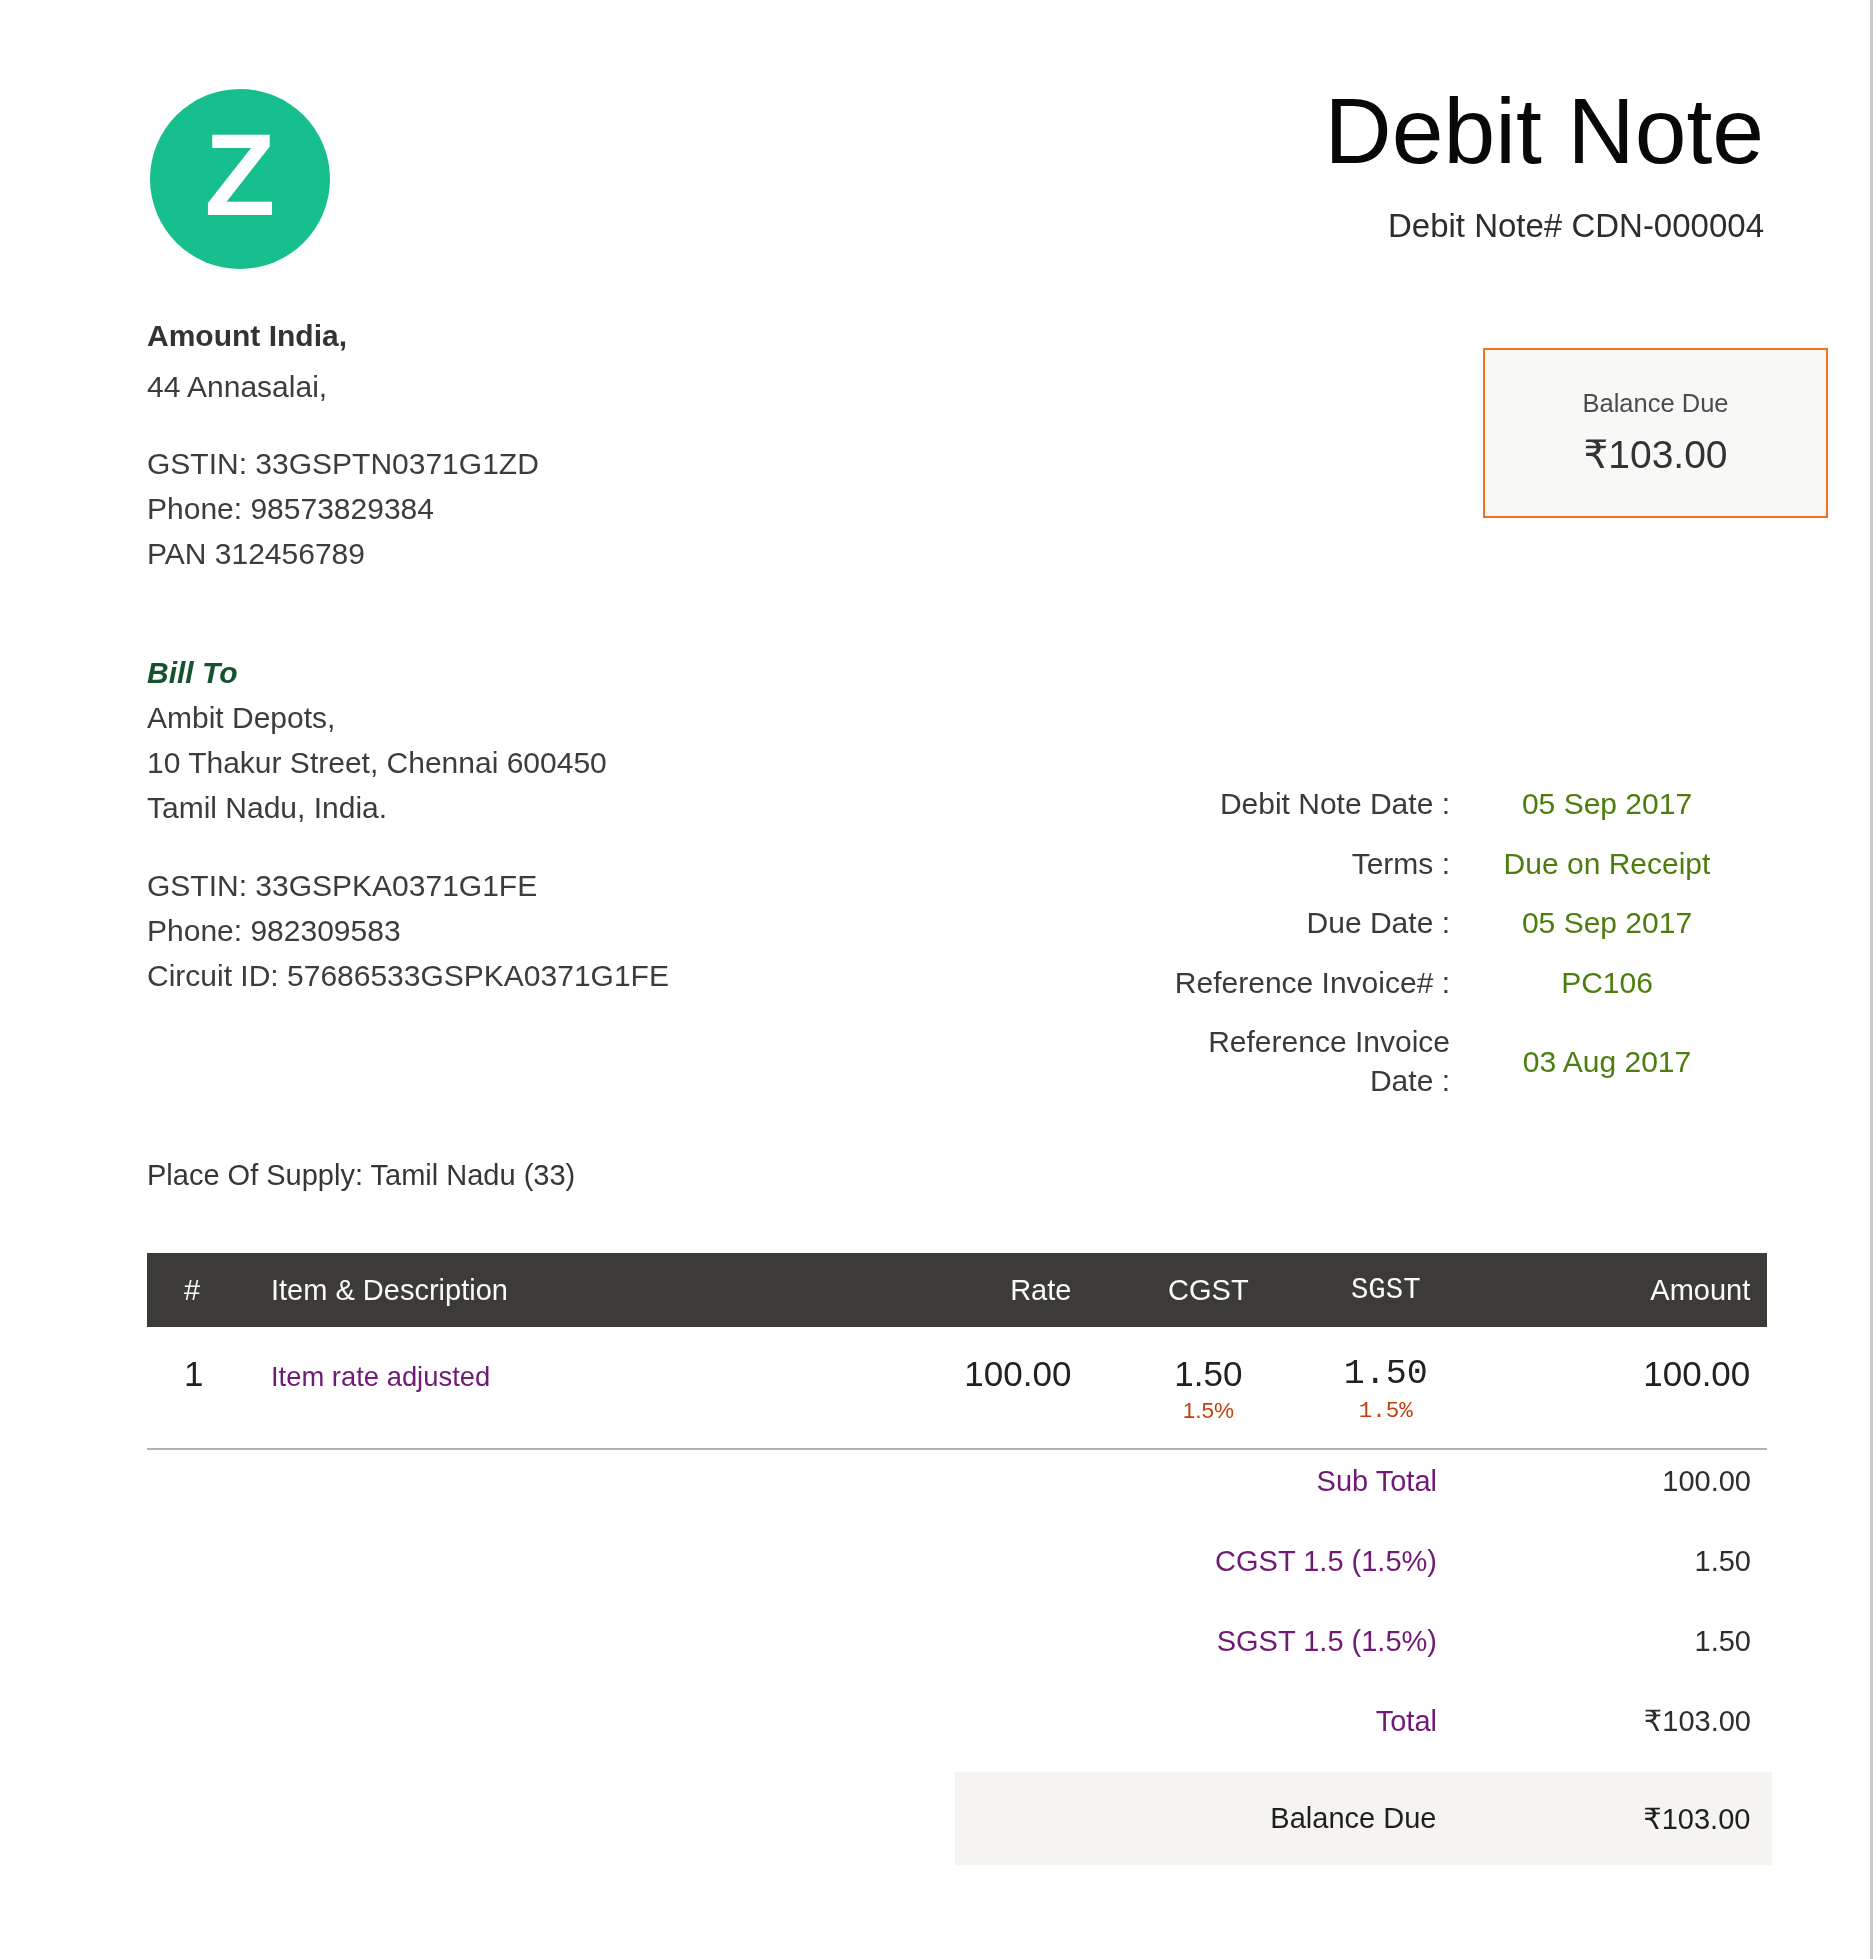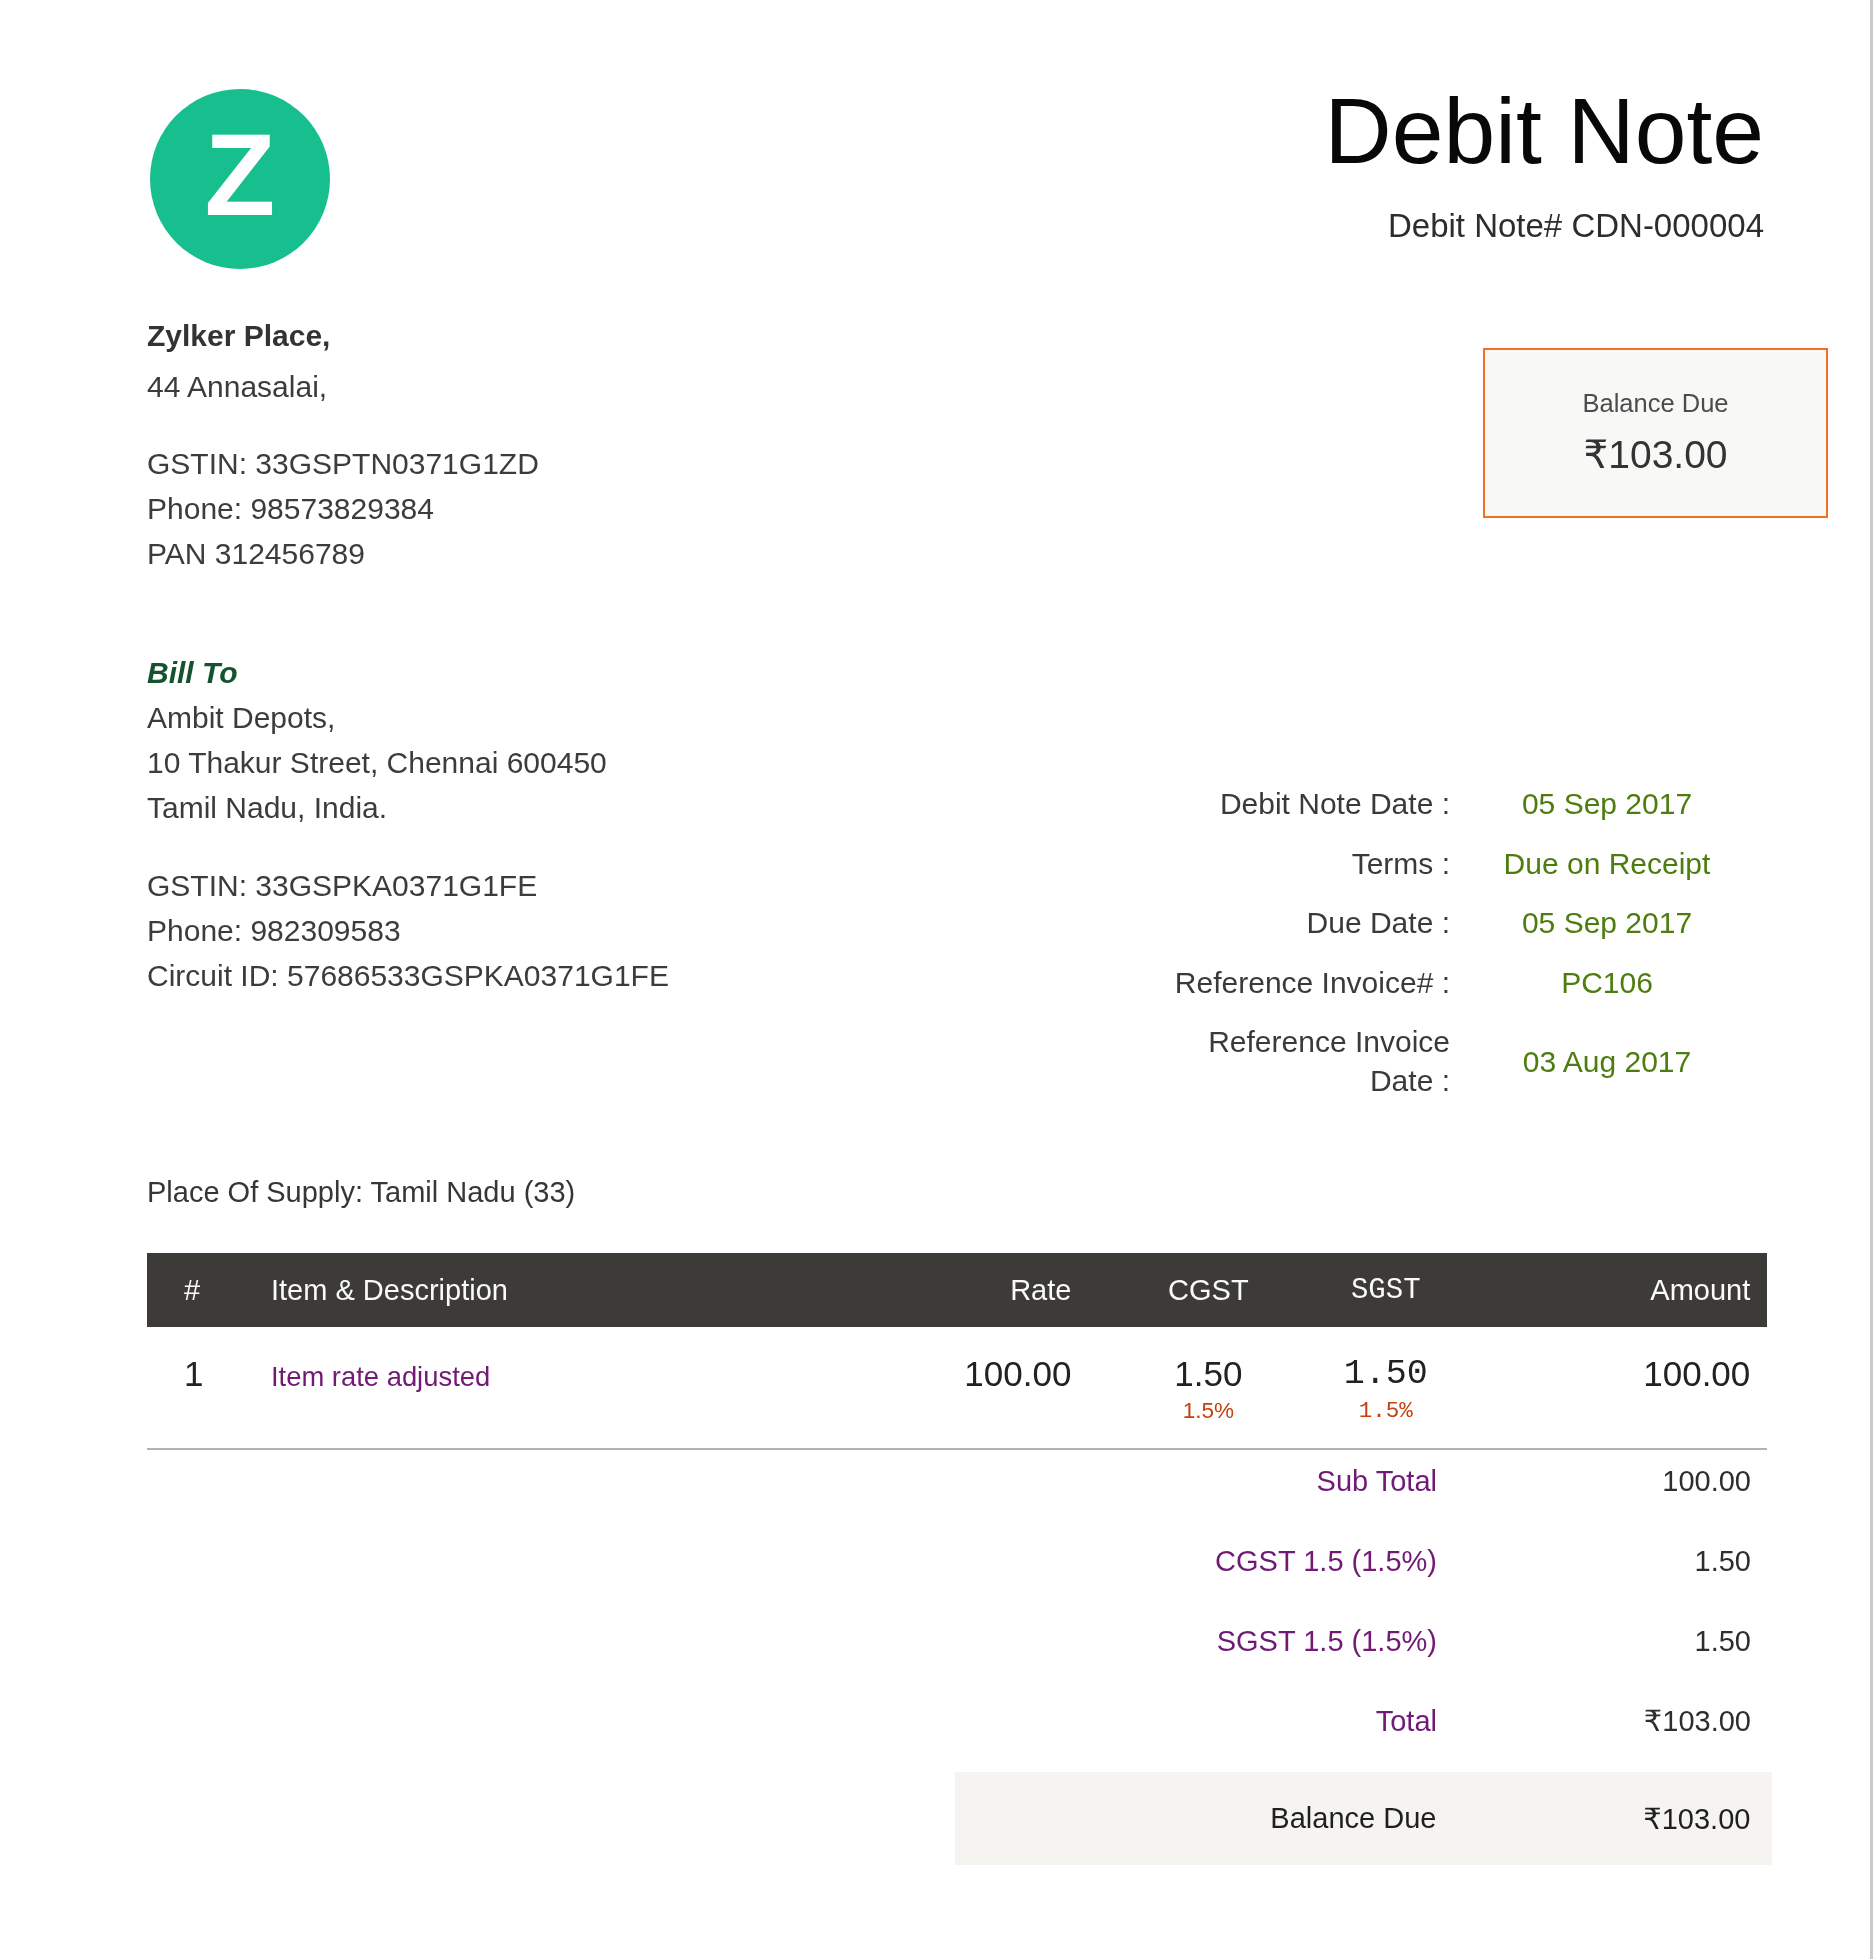--- a/index.html
+++ b/index.html
@@ -50,21 +50,21 @@
   .id-block { margin-top: 29px; font-size: 30px; line-height: 45px; }
   .billto-heading { margin-top: 74px; font-size: 30px; line-height: 45px; font-weight: 700; color: #14532d; font-style: italic; }
   .billto-block { font-size: 30px; line-height: 45px; }
   .id-block2 { margin-top: 33px; font-size: 30px; line-height: 45px; }
   
   .meta-col { position: absolute; right: 112px; top: 784px; width: 637px; }
   .meta-row { display: flex; align-items: center; justify-content: flex-end; margin-bottom: 20.6px; }
   .meta-label { width: 323px; text-align: right; font-size: 30px; line-height: 39px; color: #3a3a3a; }
   .meta-value { width: 314px; text-align: center; font-size: 30px; line-height: 39px; color: #4d7c0f; }
   
-  .place-supply { position: absolute; left: 147px; top: 1159px; font-size: 29px; color: #363636; margin-top: 17px; }
+  .place-supply { position: absolute; left: 147px; top: 1159px; font-size: 29px; color: #363636; }
   
   .items-table { position: absolute; left: 147px; top: 1253px; width: 1620px; }
   .thead {
     height: 74px; background: var(--table_header_bg, #3d3b38);
     color: var(--table_header_text, #fafafa);
     display: flex; align-items: center; font-size: 29px;
   }
   .trow {
     display: flex; align-items: flex-start;
     height: 123px; padding-top: 27.4px;
@@ -106,21 +106,21 @@
     <div class="doc-number">Debit Note# CDN-000004</div>
   </div>
 
   <div class="balance-box">
     <div class="balance-box-label">Balance Due</div>
     <div class="balance-box-amount">₹103.00</div>
   </div>
 
   <div class="left-col">
     <div class="company-block">
-      <div class="company-name">Zylker Place,</div>
+      <div class="company-name">Amount India,</div>
       <div>44 Annasalai,</div>
     </div>
     <div class="id-block">
       <div>GSTIN: 33GSPTN0371G1ZD</div>
       <div>Phone: 98573829384</div>
       <div>PAN 312456789</div>
     </div>
     <div class="billto-heading">Bill To</div>
     <div class="billto-block">
       <div>Ambit Depots,</div>

